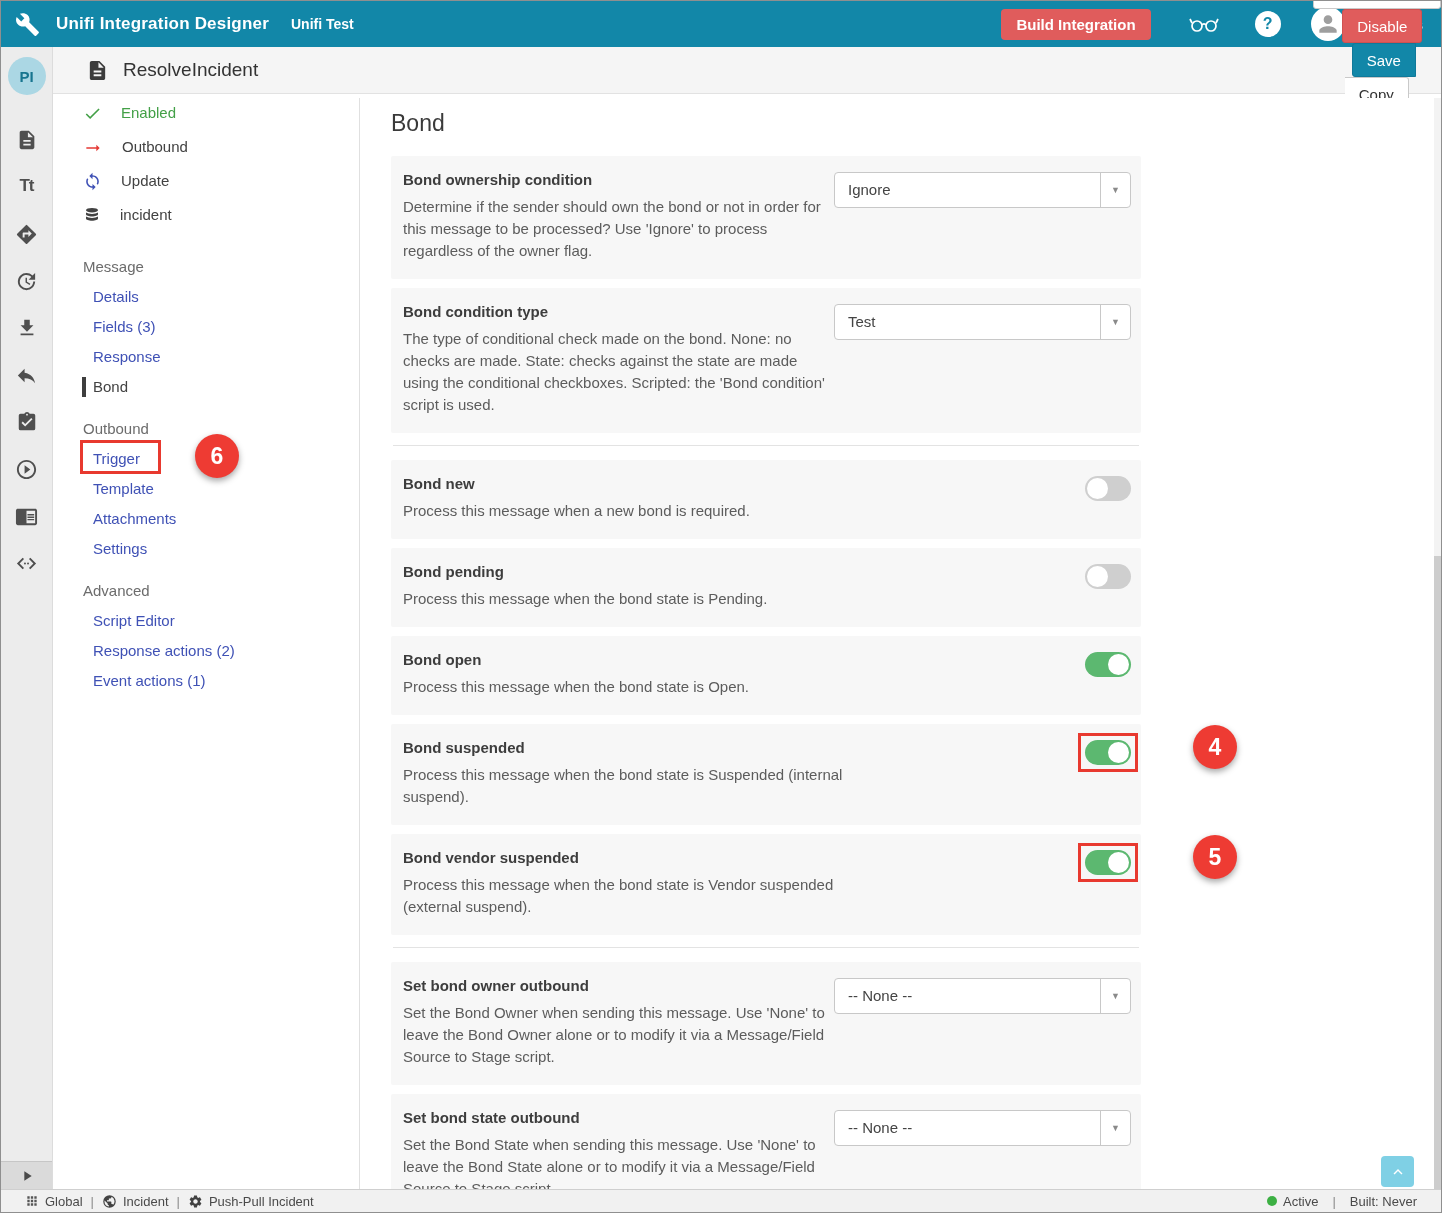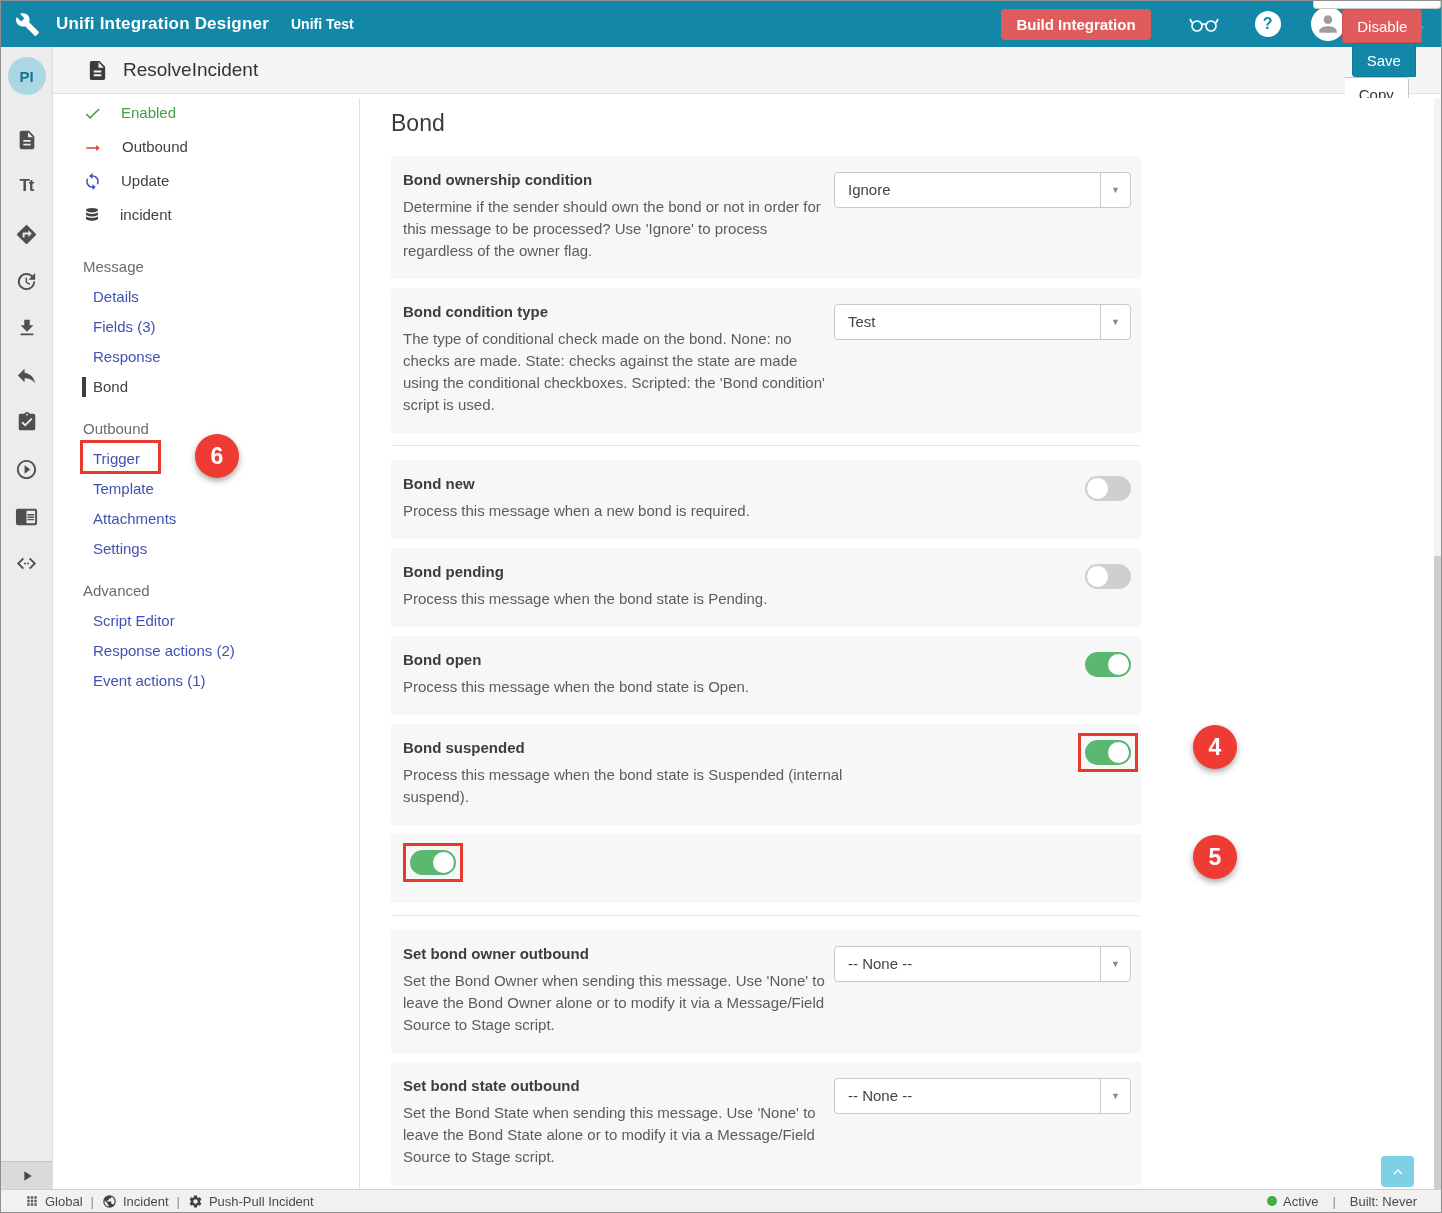--- a/index.html
+++ b/index.html
@@ -325,20 +325,24 @@
         </div>
         <div class="row-control">
           <span class="toggle-hl"><span class="toggle on">
                 <span class="knob"></span>
               </span></span>
         </div>
         <div class="badge row-badge">4</div>
       </div>
 
       <div class="setting-row">
+        <div class="row-left">
+          <div class="row-label">Bond vendor suspended</div>
+          <div class="row-desc">Process this message when the bond state is Vendor suspended (external suspend).</div>
+        </div>
         <div class="row-control">
           <span class="toggle-hl"><span class="toggle on">
                 <span class="knob"></span>
               </span></span>
         </div>
         <div class="badge row-badge">5</div>
       </div>
 
       <div class="row-divider"></div>
 

